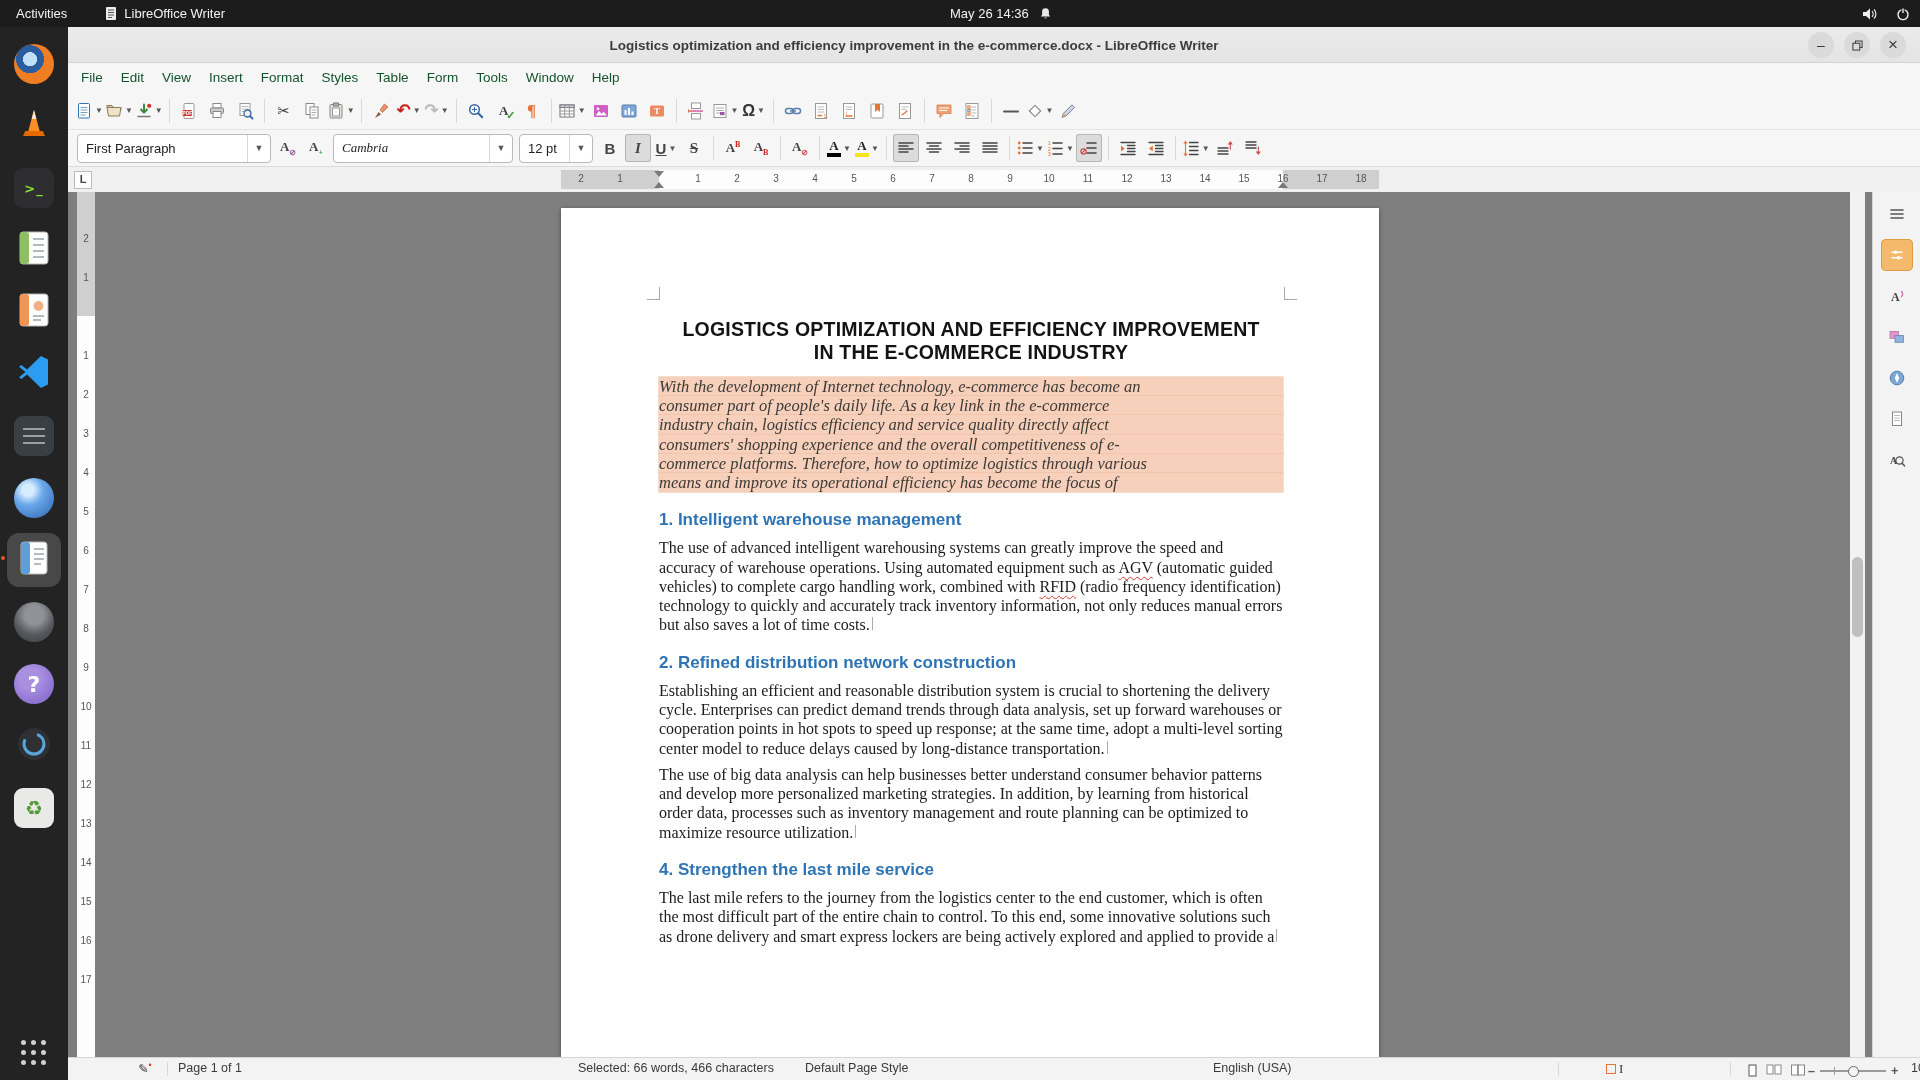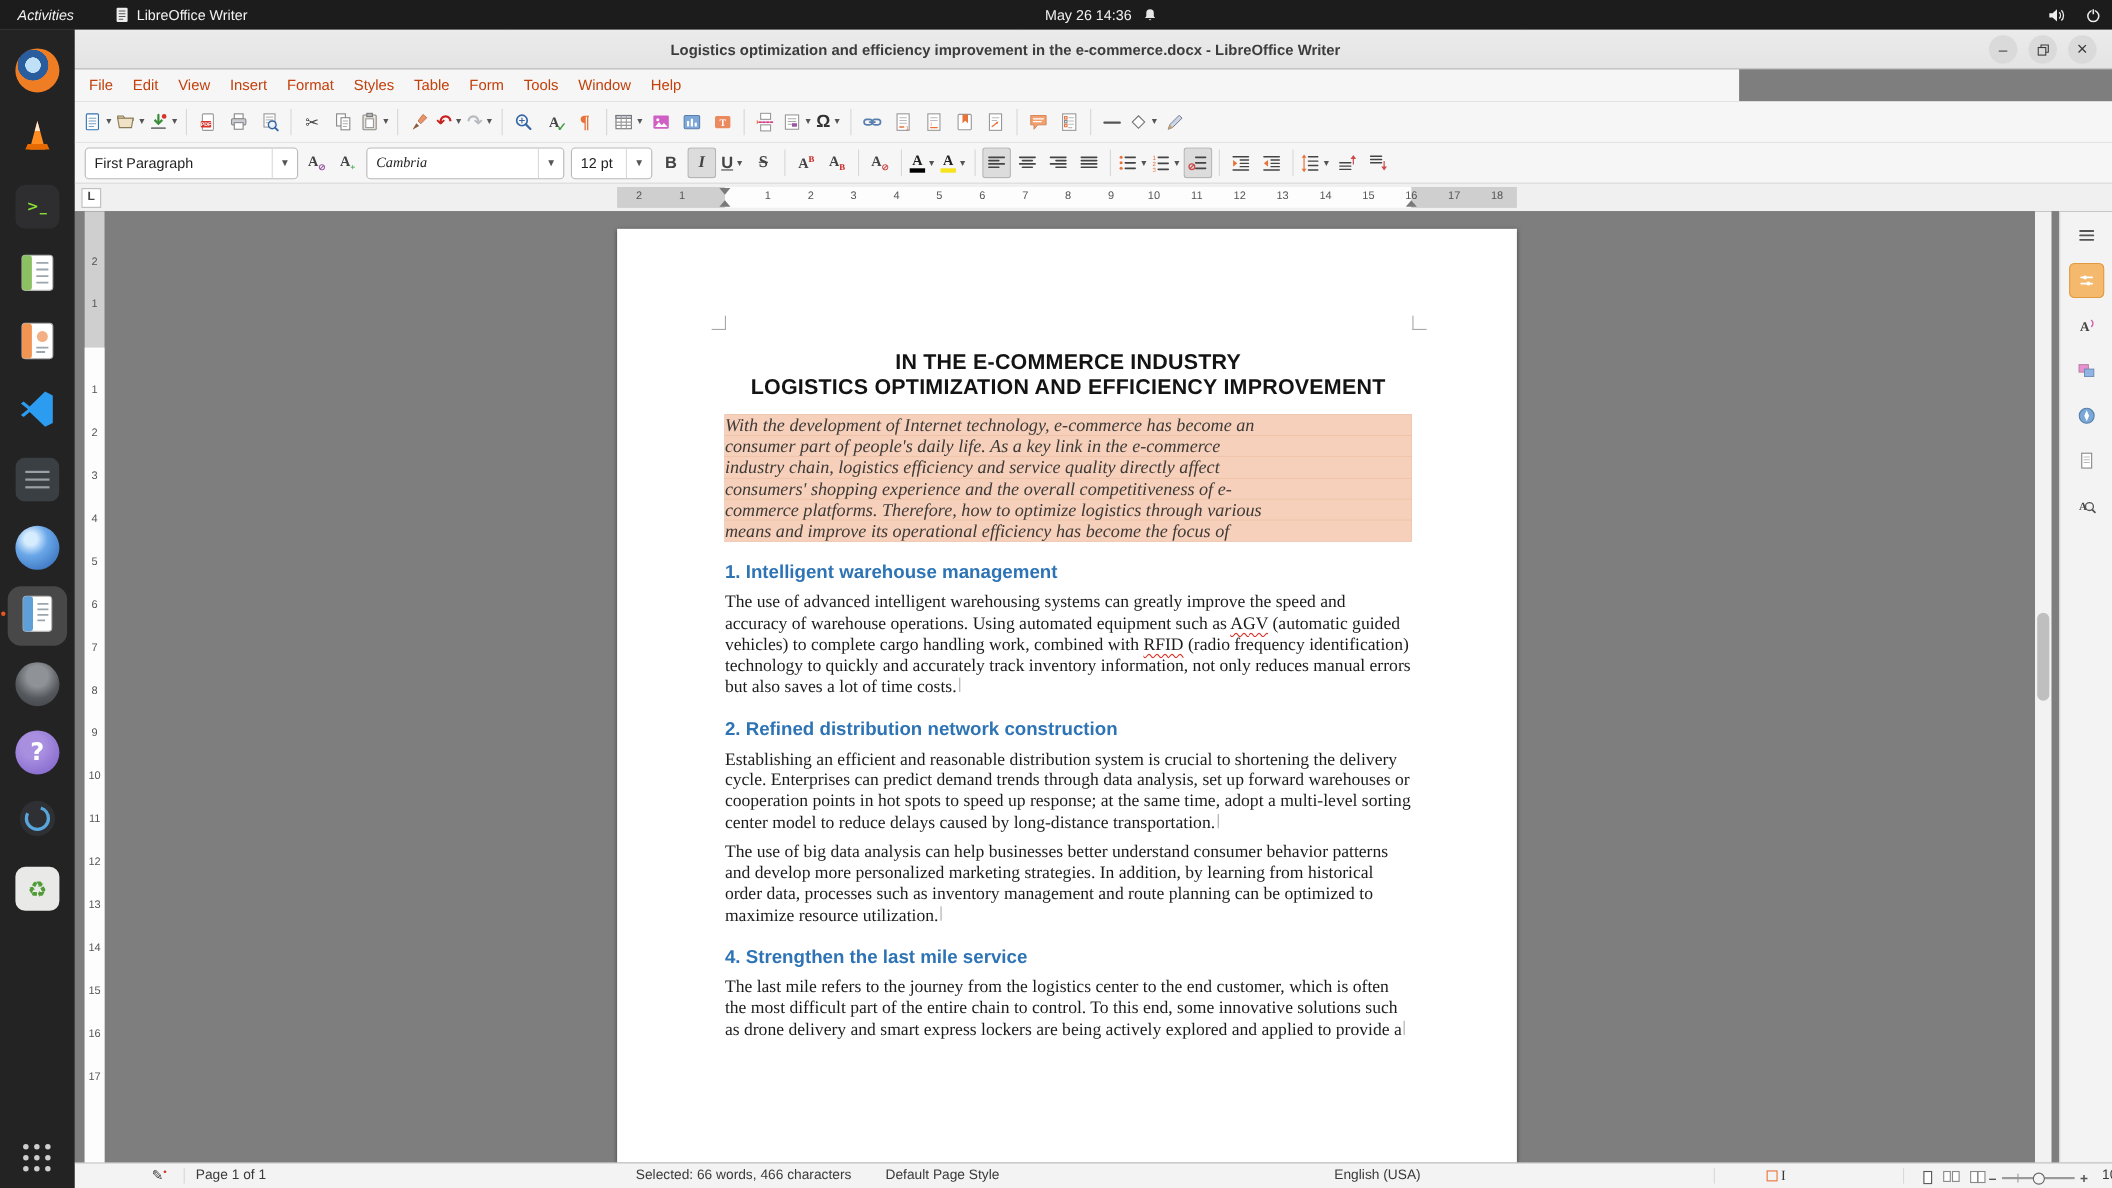--- a/index.html
+++ b/index.html
@@ -3,21 +3,21 @@
 <meta charset="utf-8">
 <style>
   html,body{margin:0;padding:0;background:#000;}
   #screen{position:relative;width:1920px;height:1080px;overflow:hidden;
           font-family:"Liberation Sans","DejaVu Sans",sans-serif;background:#7e7e7e;}
   .abs{position:absolute;}
 
   
   #topbar{left:0;top:0;width:1920px;height:27px;background:#1c1c1c;color:#f2f2f2;
           font-size:13px;display:flex;align-items:center;}
-  #activities{padding:0 16px;height:100%;display:flex;align-items:center;font-style:italic;}
+  #activities{padding:0 16px;height:100%;display:flex;align-items:center;}
   #tb-app{display:flex;align-items:center;gap:7px;margin-left:22px;}
   #tb-clock{position:absolute;left:950px;top:0;height:27px;display:flex;align-items:center;gap:10px;}
   #tb-right{position:absolute;right:10px;top:0;height:27px;display:flex;align-items:center;gap:18px;}
 
   
   #dock{left:0;top:27px;width:68px;height:1053px;background:#232323;display:flex;
         flex-direction:column;align-items:center;padding-top:10px;box-sizing:border-box;}
   .dock-item{width:54px;height:54px;display:flex;align-items:center;justify-content:center;
              position:relative;margin-bottom:8px;border-radius:12px;}
   .dock-item.active{background:rgba(255,255,255,.17);}
@@ -41,22 +41,22 @@
 
   
   #titlebar{left:68px;top:27px;width:1852px;height:36px;background:linear-gradient(#ebebeb,#e4e4e4);
             border-bottom:1px solid #d2d2d2;box-sizing:border-box;}
   #win-title{position:absolute;left:0;right:160px;top:0;height:36px;display:flex;align-items:center;
              justify-content:center;font-size:13.5px;font-weight:700;color:#3c3c3c;}
   .winbtn{position:absolute;top:5px;width:26px;height:26px;border-radius:50%;background:#dadada;
           display:flex;align-items:center;justify-content:center;color:#3c3c3c;font-size:14px;}
   #btn-min{right:86px;} #btn-max{right:50px;} #btn-close{right:14px;}
 
-  #menubar{left:68px;top:63px;width:1513px;height:29px;background:#f6f6f6;display:flex;
-           align-items:center;padding-left:4px;box-sizing:border-box;font-size:13.5px;color:#c2410c;}
+  #menubar{left:68px;top:63px;width:1852px;height:29px;background:#f6f6f6;display:flex;
+           align-items:center;padding-left:4px;box-sizing:border-box;font-size:13.5px;color:#14532d;}
   .menu-item{padding:4px 9px;border-radius:3px;}
 
   .toolbar{left:68px;width:1852px;background:#f6f6f6;display:flex;align-items:center;
            box-sizing:border-box;padding-left:6px;}
   #tb-standard{top:92px;height:38px;border-bottom:1px solid #e3e3e3;}
   #tb-format{top:130px;height:37px;border-bottom:1px solid #dcdcdc;}
   .tbtn{height:28px;min-width:26px;display:flex;align-items:center;justify-content:center;
         border-radius:3px;margin:0 1px;color:#444;}
   .tbtn.active{background:#dcdcdc;box-shadow:inset 0 0 0 1px #b5b5b5;}
   .caret{font-size:8px;color:#555;margin-left:2px;}
@@ -809,22 +809,22 @@
         <span class="vlabel" style="top: 592px;">12</span>
         <span class="vlabel" style="top: 631px;">13</span>
         <span class="vlabel" style="top: 670px;">14</span>
         <span class="vlabel" style="top: 709px;">15</span>
         <span class="vlabel" style="top: 748px;">16</span>
         <span class="vlabel" style="top: 787px;">17</span>
       </div>
 
     <div id="page">
       <div id="doc-title">
+        <div>LOGISTICS OPTIMIZATION AND EFFICIENCY IMPROVEMENT</div>
         <div>IN THE E-COMMERCE INDUSTRY</div>
-        <div>LOGISTICS OPTIMIZATION AND EFFICIENCY IMPROVEMENT</div>
       </div>
       <div id="intro">
           <div class="iline">With the development of Internet technology, e-commerce has become an</div>
           <div class="iline">consumer part of people's daily life. As a key link in the e-commerce</div>
           <div class="iline">industry chain, logistics efficiency and service quality directly affect</div>
           <div class="iline">consumers' shopping experience and the overall competitiveness of e-</div>
           <div class="iline">commerce platforms. Therefore, how to optimize logistics through various</div>
           <div class="iline">means and improve its operational efficiency has become the focus of</div>
         </div>
       <div id="sections">

